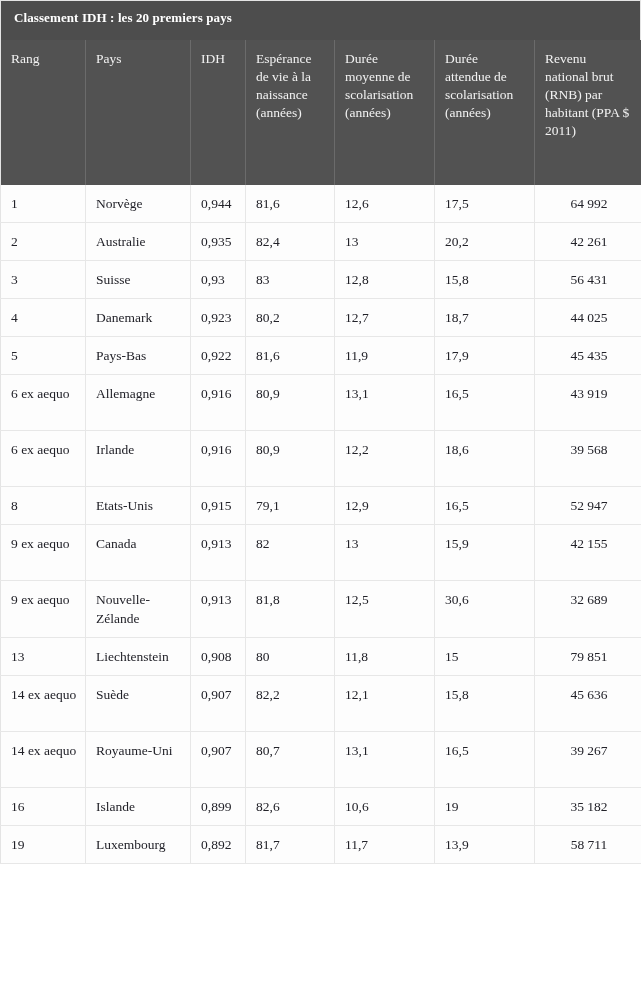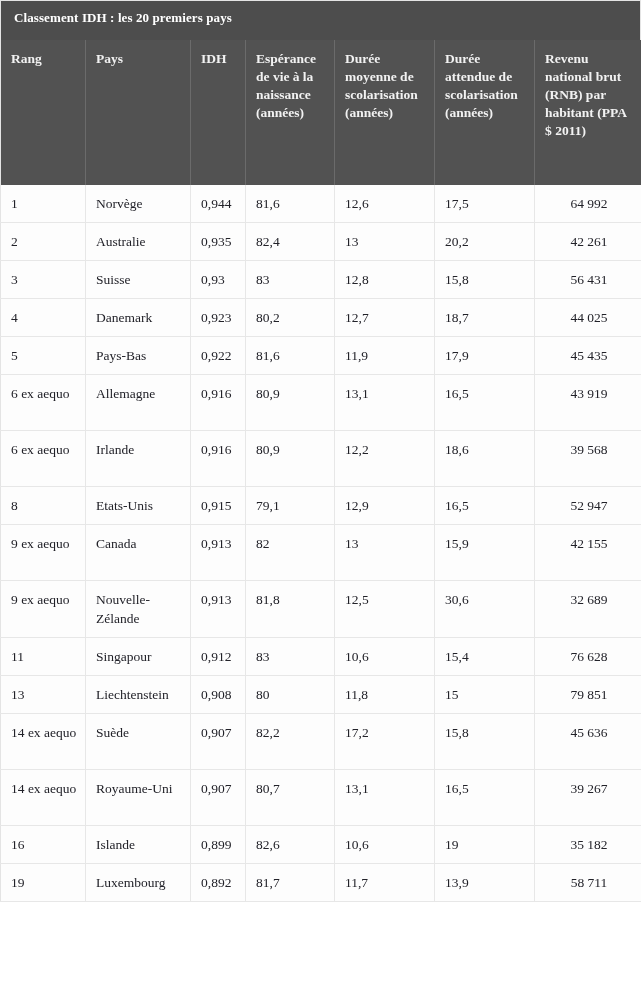--- a/index.html
+++ b/index.html
@@ -49,21 +49,21 @@
   table.idh col.c-pays   { width: 105px; }
   table.idh col.c-idh    { width: 55px;  }
   table.idh col.c-esp    { width: 89px;  }
   table.idh col.c-dmoy   { width: 100px; }
   table.idh col.c-datt   { width: 100px; }
   table.idh col.c-rnb    { width: 107px; }
 
   table.idh thead th {
     background: #525252;
     color: #f2f2f2;
-    font-weight: bold;
+    font-weight: normal;
     font-size: 13.5px;
     line-height: 18px;
     text-align: left;
     vertical-align: top;
     padding: 10px 8px 10px 10px;
     border-right: 1px solid #6b6b6b;
     height: 145px;
     box-sizing: border-box;
   }
   table.idh thead th:last-child { border-right: none; }
@@ -199,43 +199,34 @@
         <tr class="two-line">
           <td>9 ex aequo</td>
           <td>Nouvelle-Zélande</td>
           <td>0,913</td>
           <td>81,8</td>
           <td>12,5</td>
           <td>30,6</td>
           <td>32 689</td>
         </tr>
         <tr class="one-line">
-          <td>11</td>
-          <td>Singapour</td>
-          <td>0,912</td>
-          <td>83</td>
-          <td>10,6</td>
-          <td>15,4</td>
-          <td>76 628</td>
-        </tr>
-        <tr class="one-line">
           <td>13</td>
           <td>Liechtenstein</td>
           <td>0,908</td>
           <td>80</td>
           <td>11,8</td>
           <td>15</td>
           <td>79 851</td>
         </tr>
         <tr class="two-line">
           <td>14 ex aequo</td>
           <td>Suède</td>
           <td>0,907</td>
           <td>82,2</td>
-          <td>17,2</td>
+          <td>12,1</td>
           <td>15,8</td>
           <td>45 636</td>
         </tr>
         <tr class="two-line">
           <td>14 ex aequo</td>
           <td>Royaume-Uni</td>
           <td>0,907</td>
           <td>80,7</td>
           <td>13,1</td>
           <td>16,5</td>

